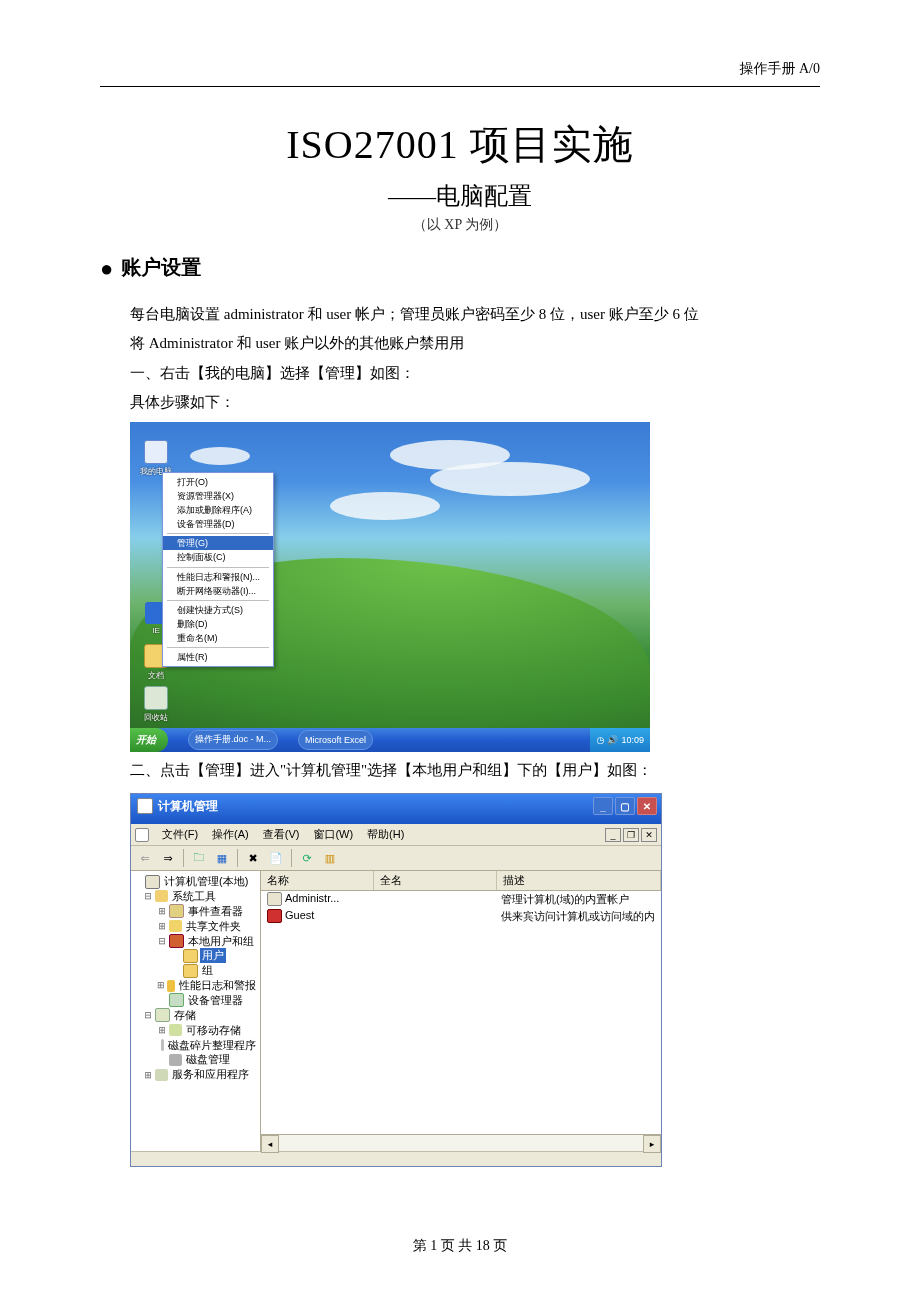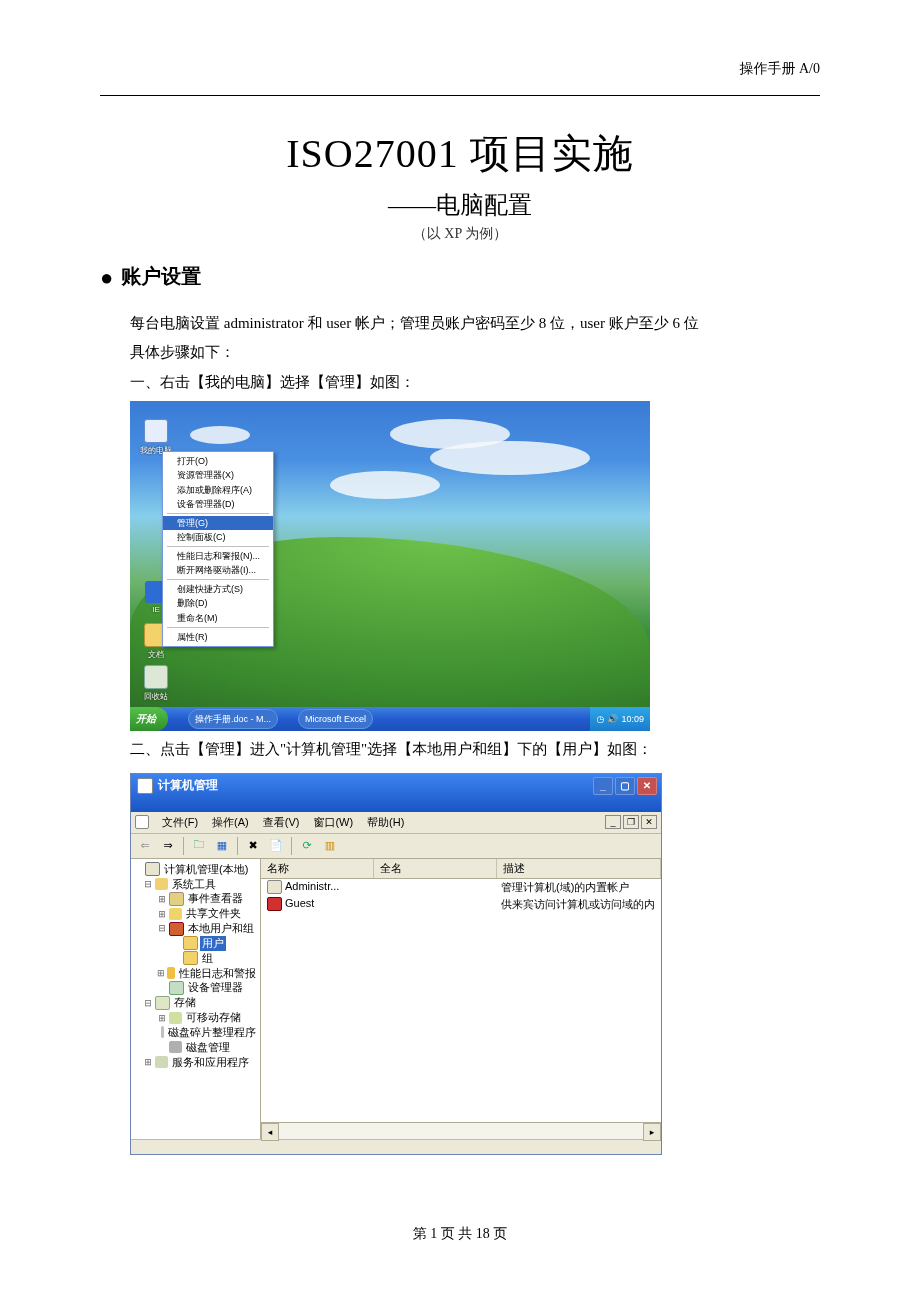--- a/index.html
+++ b/index.html
@@ -10,21 +10,21 @@
     width: 920px;
   }
   .page {
     padding: 60px 100px 40px 100px;
     box-sizing: border-box;
   }
   .header-right {
     text-align: right;
     font-size: 14px;
     border-bottom: 1.5px solid #000;
-    padding-bottom: 17px;
+    padding-bottom: 8px;
     margin-bottom: 30px;
   }
   h1.main-title {
     font-family: "Times New Roman", "SimSun", serif;
     font-weight: normal;
     font-size: 40px;
     text-align: center;
     margin: 12px 0 4px 0;
     letter-spacing: 1px;
   }
@@ -125,21 +125,21 @@
 
   
   .shot2{
     width:530px; margin:10px 0 0 30px;
     border:1px solid #6b84b5;
     font-family:Tahoma,"SimSun",sans-serif; font-size:11px;
     color:#000; background:#ece9d8;
   }
   .titlebar{
     background:linear-gradient(to bottom,#3c84f0,#1a54c4);
-    color:#fff; padding:3px 4px 17px 6px; display:flex; align-items:center;
+    color:#fff; padding:3px 4px 9px 6px; display:flex; align-items:center;
     font-weight:bold; font-size:12px;
   }
   .titlebar .spacer{flex:1;}
   .win-btn{
     width:18px;height:16px; background:#c75050; border:1px solid #fff4;
     margin-left:2px; border-radius:2px; display:inline-flex;
     align-items:center; justify-content:center; color:#fff; font-size:10px;
   }
   .win-btn.min,.win-btn.max{ background:#3c72d0;}
   .mmc-icon{width:14px;height:14px;background:#fff;border:1px solid #888;margin-right:5px;border-radius:2px;}
@@ -205,22 +205,23 @@
 
   <h1 class="main-title">ISO27001 项目实施</h1>
   <div class="subtitle">——电脑配置</div>
   <div class="sub-note">（以 XP 为例）</div>
 
   <div class="section-head">
     <span class="bullet">●</span><span>账户设置</span>
   </div>
 
   <p class="body">每台电脑设置 administrator 和 user 帐户；管理员账户密码至少 8 位，user 账户至少 6 位</p>
+  <p class="body">将 Administrator 和 user 账户以外的其他账户禁用用</p>
+  <p class="body">一、右击【我的电脑】选择【管理】如图：</p>
   <p class="body">具体步骤如下：</p>
-  <p class="body">一、右击【我的电脑】选择【管理】如图：</p>
 
   <div class="shot1">
     <div class="cloud c1"></div>
       <div class="cloud c2"></div>
       <div class="cloud c3"></div>
       <div class="cloud c4"></div>
     <div class="hill"></div>
 
     <div class="desk-icon" style="top:18px;left:6px;">
       <div class="ico-box" style="background:#e6eefb;border:1px solid #6688cc;"></div>

